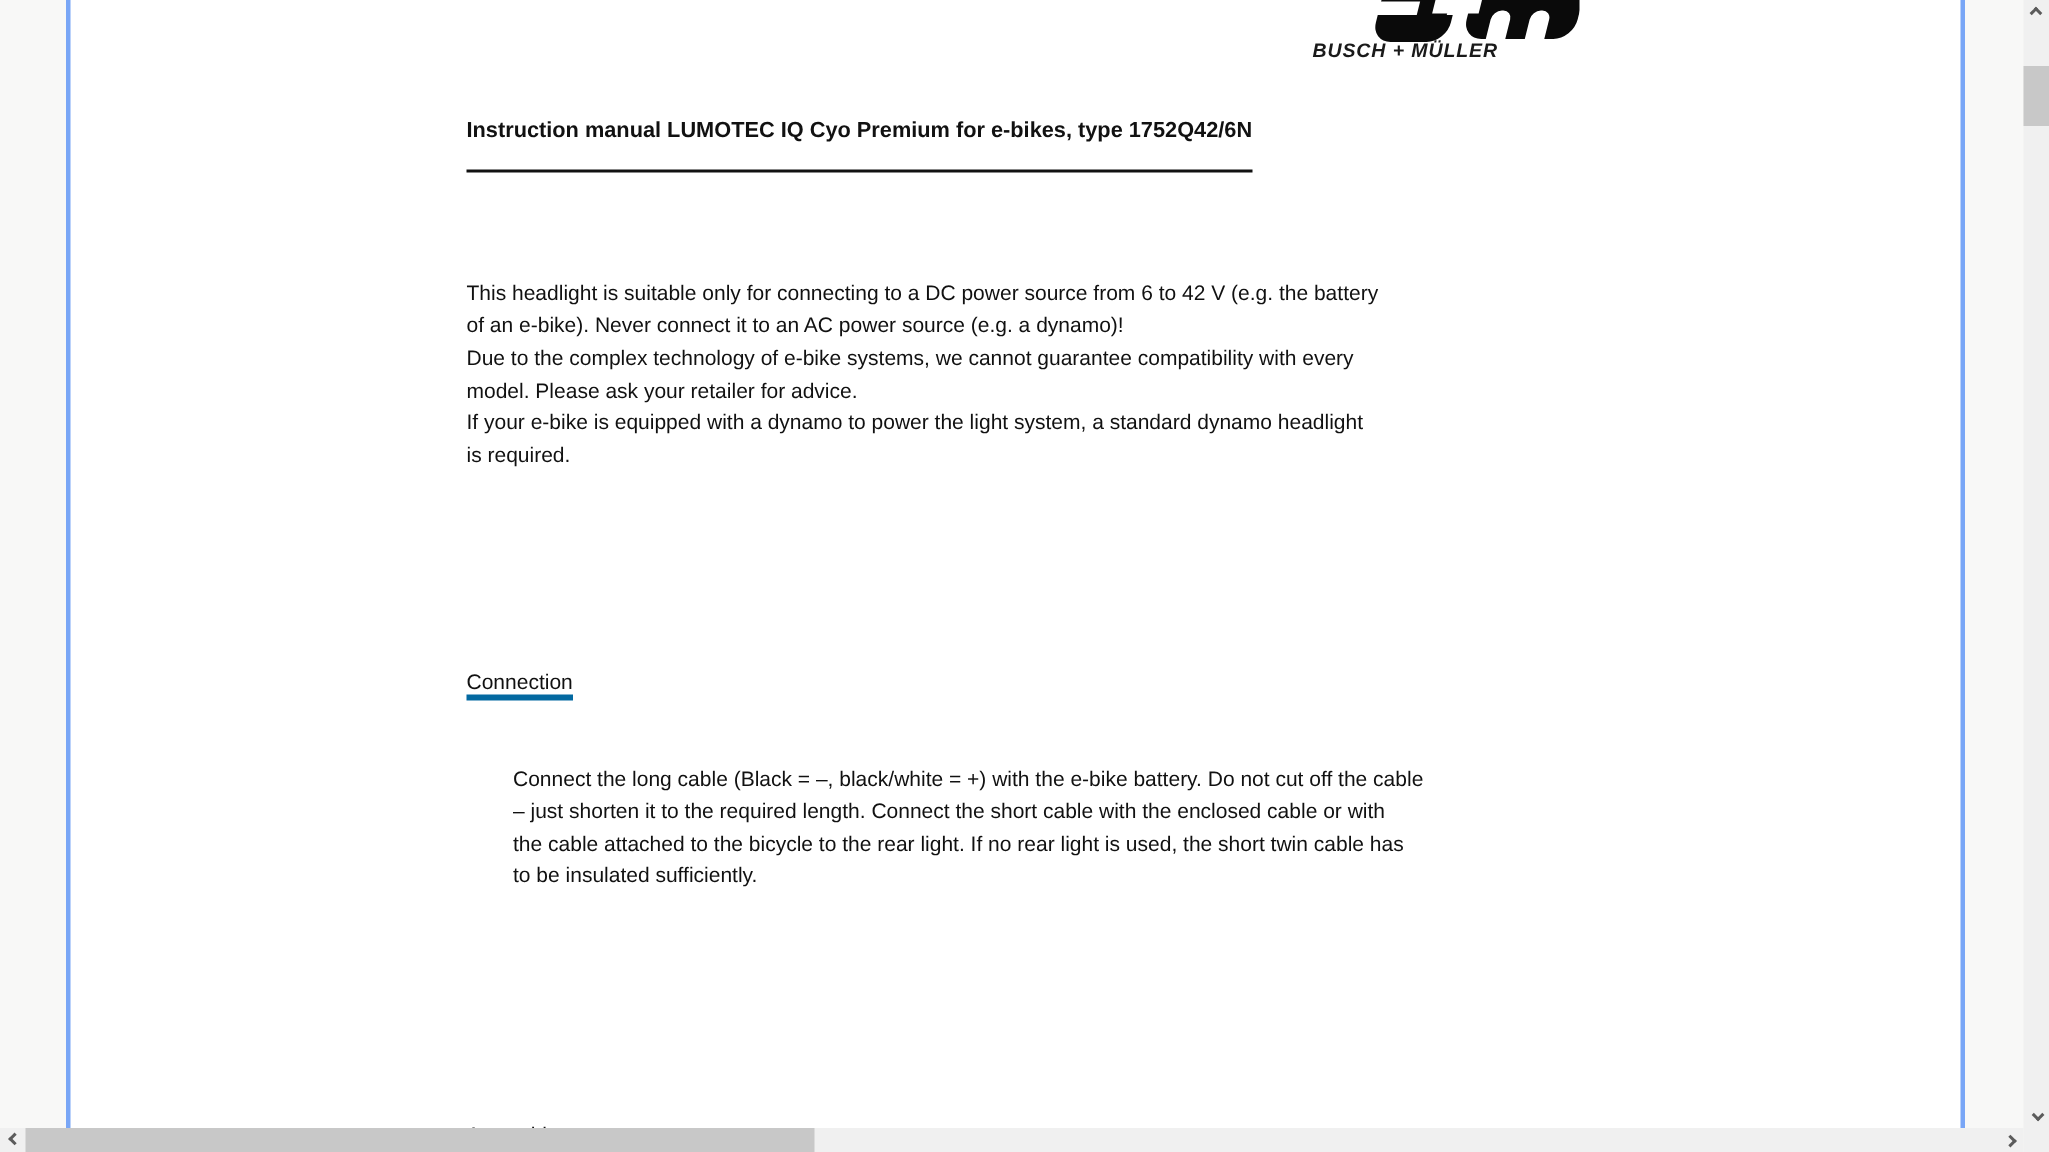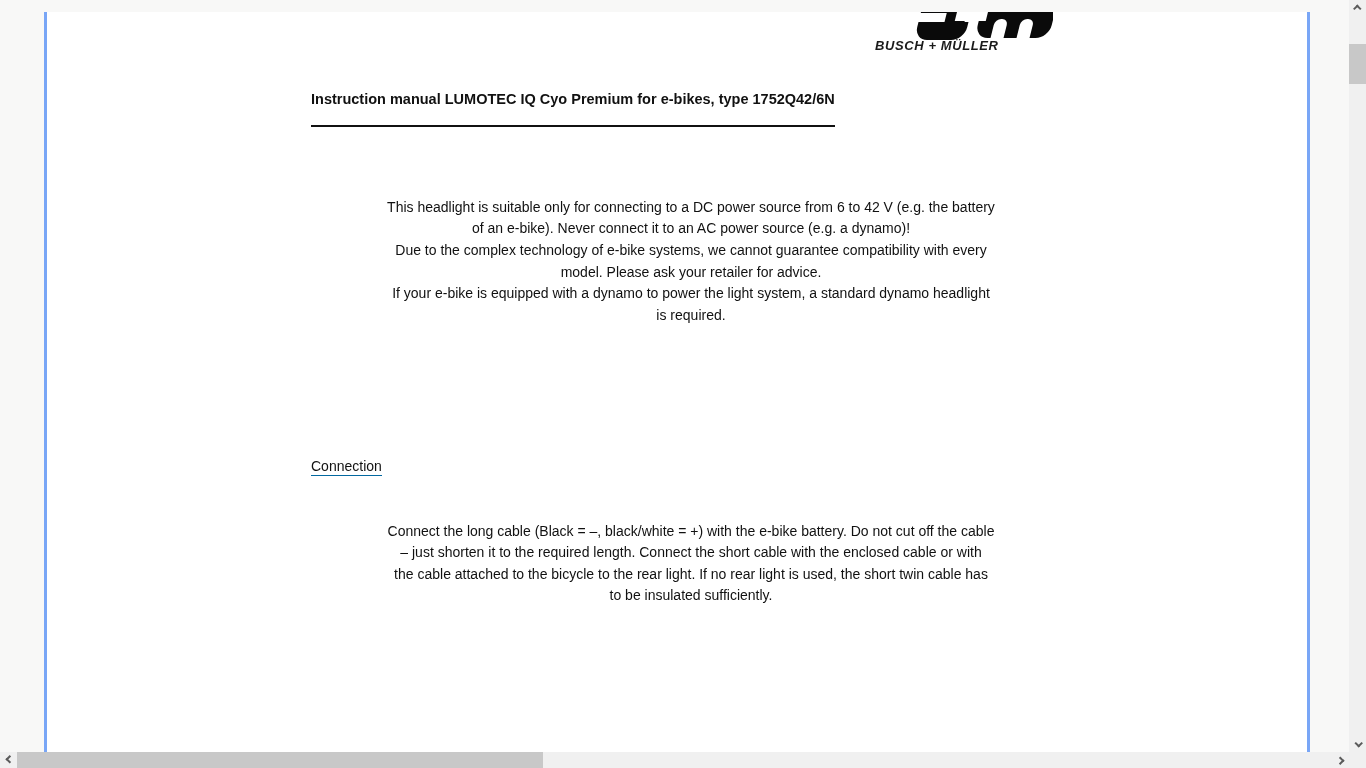--- a/index.html
+++ b/index.html
@@ -8,21 +8,21 @@
     overflow: hidden;
     background: #f8f8f7;
     font-family: "Liberation Sans", sans-serif;
     color: #111111;
   }
   .viewport { position: relative; width: 1366px; height: 768px; }
 
   
   .page {
     position: absolute;
-    left: 44px; top: 12px;
+    left: 44px; top: 0;
     width: 1266px; height: 752px;
     box-sizing: border-box;
     background: #ffffff;
     border-left: 3px solid #79a6f6;
     border-right: 3px solid #79a6f6;
     overflow: hidden;
   }
   .content {
     position: absolute;
     left: 264px; top: 12px;
@@ -31,29 +31,29 @@
     line-height: 21.6px;
     white-space: pre;
   }
   .doc-title {
     font-size: 14.5px;
     font-weight: 700;
     line-height: 21.6px;
     margin: 0 0 21.6px 0;
   }
   .doc-title .u { border-bottom: 2px solid #111; padding-bottom: 18px; }
-  .para { margin: 0 0 21.6px 0; text-align: center; }
-  .para:last-child { margin-bottom: 0; }
+  .para { margin: 0 0 21.6px 0; }
+  .para:last-child { margin-bottom: 0; margin-left: 31px; }
   .section-heading {
     font-weight: 400;
     font-size: 14px;
     line-height: 21.6px;
     margin: 0;
   }
-  .section-heading .u { border-bottom: 1px solid #0369a1; padding-bottom: 1px; }
+  .section-heading .u { border-bottom: 4px solid #0369a1; padding-bottom: 1px; }
 
   
   .logo {
     position: absolute;
     left: 828px; top: 0;
     width: 178px; height: 44px;
   }
   .logo-mark { position: absolute; left: 8px; top: 0; width: 170px; height: 36px; }
   .logo-name {
     position: absolute;

